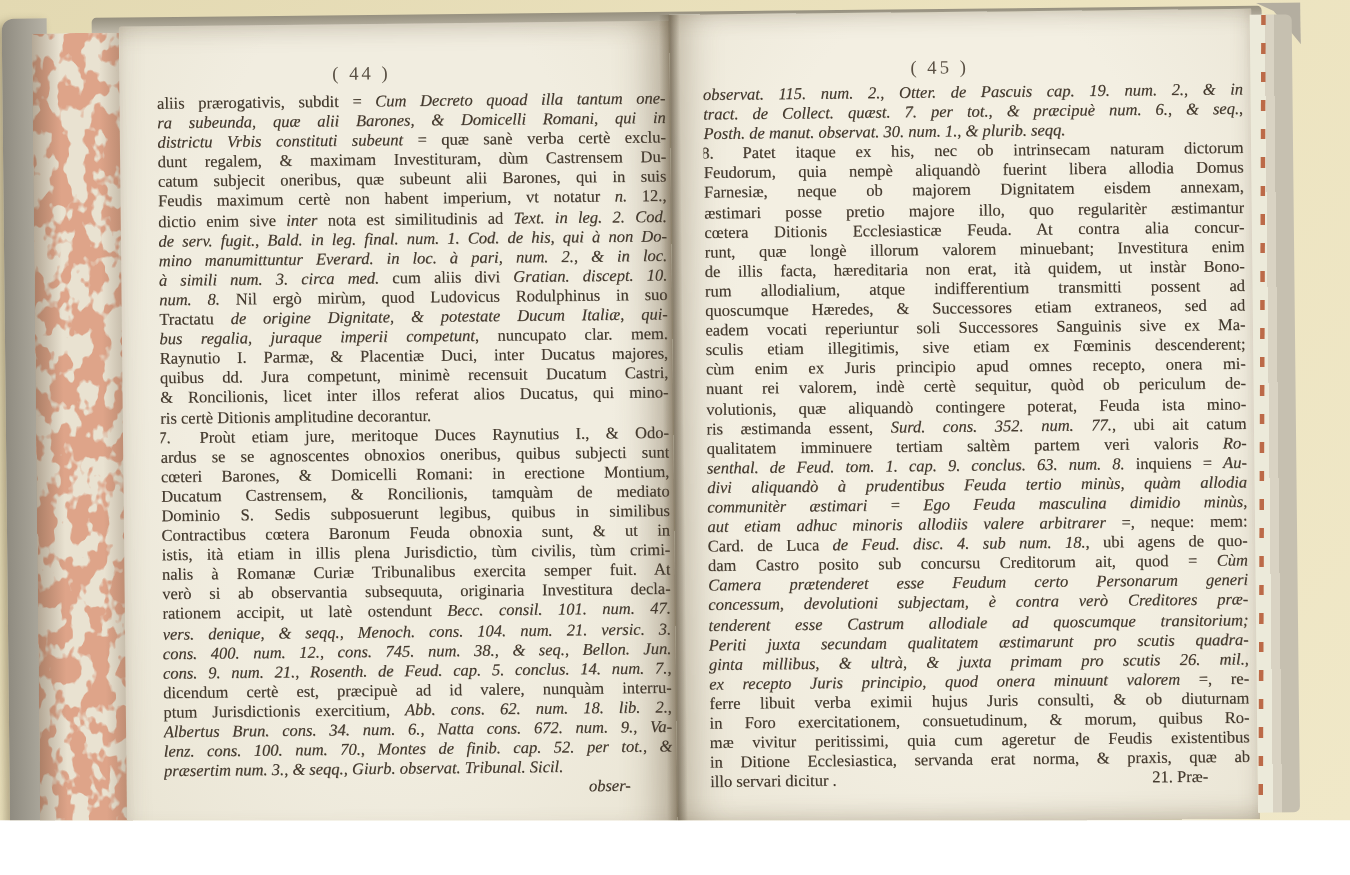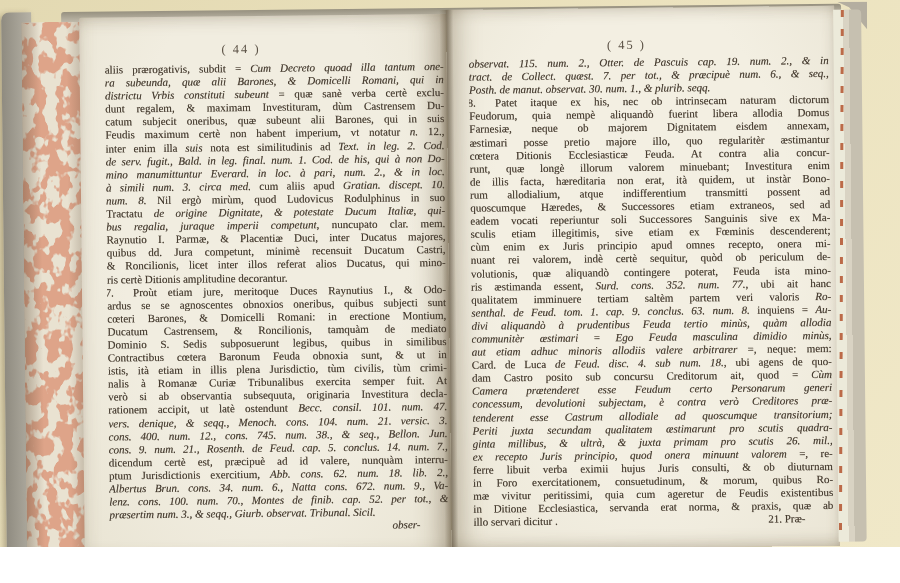--- a/index.html
+++ b/index.html
@@ -89,24 +89,24 @@
 
     <div class="page left-page">
       <div class="pagenum">( 44 )</div>
       <div class="textcol">
           <div class="line"><span>aliis prærogativis, subdit = </span><i>Cum Decreto quoad illa tantum one-</i></div>
           <div class="line"><i>ra subeunda, quæ alii Barones, &amp; Domicelli Romani, qui in</i></div>
           <div class="line"><i>districtu Vrbis constituti subeunt</i><span> = quæ sanè verba certè exclu-</span></div>
           <div class="line"><span>dunt regalem, &amp; maximam Investituram, dùm Castrensem Du-</span></div>
           <div class="line"><span>catum subjecit oneribus, quæ subeunt alii Barones, qui in suis</span></div>
           <div class="line"><span>Feudis maximum certè non habent imperium, vt notatur </span><i>n.</i><span> 12.,</span></div>
-          <div class="line"><span>inter enim illa </span><i>suis</i><span> nota est similitudinis ad </span><i>Text. in leg. 2. Cod.</i></div>
+          <div class="line"><span>dictio enim sive </span><i>inter</i><span> nota est similitudinis ad </span><i>Text. in leg. 2. Cod.</i></div>
           <div class="line"><i>de serv. fugit., Bald. in leg. final. num. 1. Cod. de his, qui à non Do-</i></div>
           <div class="line"><i>mino manumittuntur Everard. in loc. à pari, num. 2., &amp; in loc.</i></div>
-          <div class="line"><i>à simili num. 3. circa med.</i><span> cum aliis apud </span><i>Gratian. discept. 10.</i></div>
+          <div class="line"><i>à simili num. 3. circa med.</i><span> cum aliis divi </span><i>Gratian. discept. 10.</i></div>
           <div class="line"><i>num. 8.</i><span> Nil ergò mirùm, quod Ludovicus Rodulphinus in suo</span></div>
           <div class="line"><span>Tractatu </span><i>de origine Dignitate, &amp; potestate Ducum Italiæ, qui-</i></div>
           <div class="line"><i>bus regalia, juraque imperii competunt</i><span>, nuncupato clar. mem.</span></div>
           <div class="line"><span>Raynutio I. Parmæ, &amp; Placentiæ Duci, inter Ducatus majores,</span></div>
           <div class="line"><span>quibus dd. Jura competunt, minimè recensuit Ducatum Castri,</span></div>
           <div class="line"><span>&amp; Roncilionis, licet inter illos referat alios Ducatus, qui mino-</span></div>
           <div class="line end"><span>ris certè Ditionis amplitudine decorantur.</span></div>
           <div class="line"><span class="secnum">47.</span><span>Proùt etiam jure, meritoque Duces Raynutius I., &amp; Odo-</span></div>
           <div class="line"><span>ardus se se agnoscentes obnoxios oneribus, quibus subjecti sunt</span></div>
           <div class="line"><span>cœteri Barones, &amp; Domicelli Romani: in erectione Montium,</span></div>
@@ -144,21 +144,21 @@
           <div class="line"><span>cœtera Ditionis Ecclesiasticæ Feuda. At contra alia concur-</span></div>
           <div class="line"><span>runt, quæ longè illorum valorem minuebant; Investitura enim</span></div>
           <div class="line"><span>de illis facta, hæreditaria non erat, ità quidem, ut instàr Bono-</span></div>
           <div class="line"><span>rum allodialium, atque indifferentium transmitti possent ad</span></div>
           <div class="line"><span>quoscumque Hæredes, &amp; Successores etiam extraneos, sed ad</span></div>
           <div class="line"><span>eadem vocati reperiuntur soli Successores Sanguinis sive ex Ma-</span></div>
           <div class="line"><span>sculis etiam illegitimis, sive etiam ex Fœminis descenderent;</span></div>
           <div class="line"><span>cùm enim ex Juris principio apud omnes recepto, onera mi-</span></div>
           <div class="line"><span>nuant rei valorem, indè certè sequitur, quòd ob periculum de-</span></div>
           <div class="line"><span>volutionis, quæ aliquandò contingere poterat, Feuda ista mino-</span></div>
-          <div class="line"><span>ris æstimanda essent, </span><i>Surd. cons. 352. num. 77.</i><span>, ubi ait hanc</span></div>
+          <div class="line"><span>ris æstimanda essent, </span><i>Surd. cons. 352. num. 77.</i><span>, ubi ait catum</span></div>
           <div class="line"><span>qualitatem imminuere tertiam saltèm partem veri valoris </span><i>Ro-</i></div>
           <div class="line"><i>senthal. de Feud. tom. 1. cap. 9. conclus. 63. num. 8.</i><span> inquiens = </span><i>Au-</i></div>
           <div class="line"><i>divi aliquandò à prudentibus Feuda tertio minùs, quàm allodia</i></div>
           <div class="line"><i>communitèr æstimari</i><span> = </span><i>Ego Feuda masculina dimidio minùs,</i></div>
           <div class="line"><i>aut etiam adhuc minoris allodiis valere arbitrarer</i><span> =, neque: mem:</span></div>
           <div class="line"><span>Card. de Luca </span><i>de Feud. disc. 4. sub num. 18.</i><span>, ubi agens de quo-</span></div>
           <div class="line"><span>dam Castro posito sub concursu Creditorum ait, quod = </span><i>Cùm</i></div>
           <div class="line"><i>Camera prætenderet esse Feudum certo Personarum generi</i></div>
           <div class="line"><i>concessum, devolutioni subjectam, è contra verò Creditores præ-</i></div>
           <div class="line"><i>tenderent esse Castrum allodiale ad quoscumque transitorium;</i></div>

